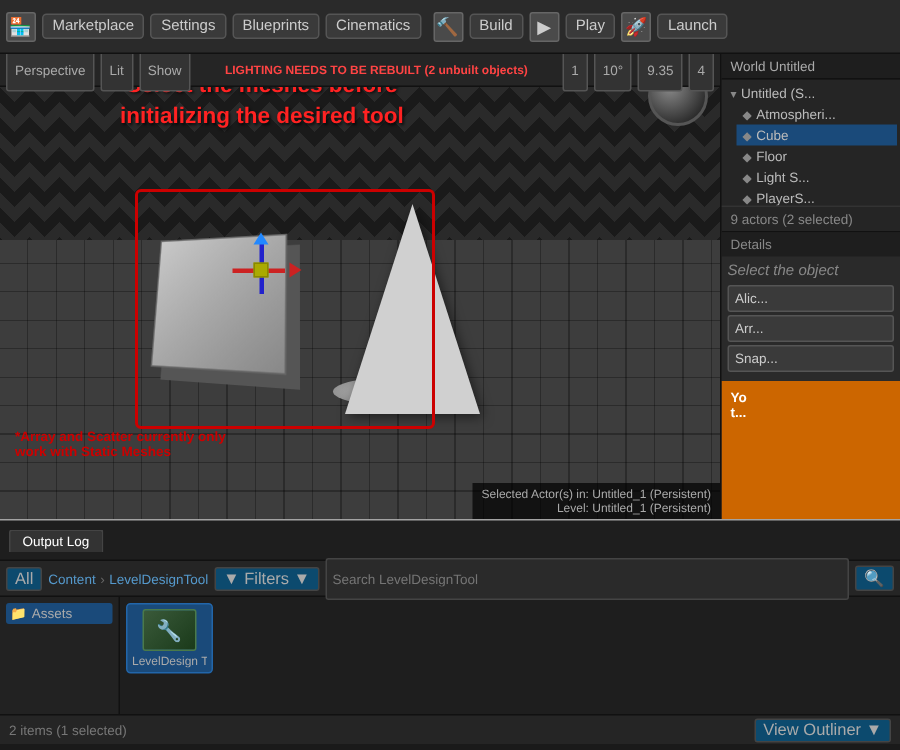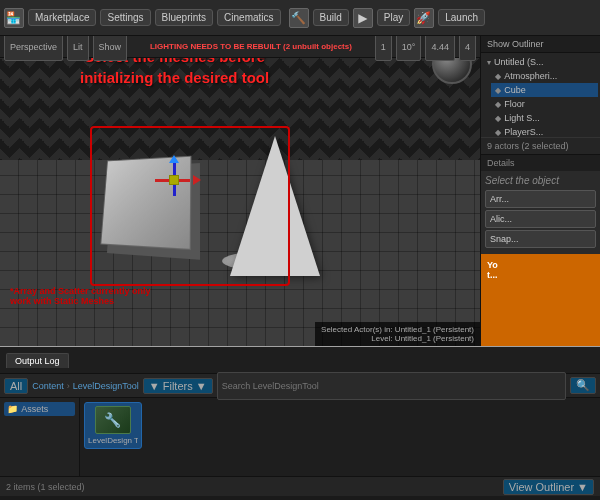--- a/index.html
+++ b/index.html
@@ -515,21 +515,21 @@
 
   <div id="viewport">
 
     <div id="viewport-toolbar" style="position:absolute;top:0;left:0;right:0;z-index:40;height:22px;background:#252525;border-bottom:1px solid #111;display:flex;align-items:center;padding:0 4px;gap:4px;">
       <button class="vp-btn">Perspective</button>
       <button class="vp-btn">Lit</button>
       <button class="vp-btn">Show</button>
       <div class="warning-bar" style="font-size:8px;color:#ff4444;font-weight:bold;flex:1;text-align:center;">LIGHTING NEEDS TO BE REBUILT (2 unbuilt objects)</div>
       <button class="vp-btn">1</button>
       <button class="vp-btn">10°</button>
-      <button class="vp-btn">4.44</button>
+      <button class="vp-btn">9.35</button>
       <button class="vp-btn">4</button>
     </div>
 
     <div class="viewport-scene" style="top:22px;"></div>
     <div class="viewport-floor"></div>
 
     <div class="selection-box" style="top:90px;"></div>
 
     <div class="cube-obj" style="top:120px;"></div>
 
@@ -551,21 +551,21 @@
     <div class="static-text" style="white-space:pre-line;bottom:40px;font-size:9px;">*Array and Scatter currently only
 work with Static Meshes</div>
 
     <div class="nav-sphere"></div>
 
     <div class="actor-info" style="white-space:pre-line;font-size:8px;">Selected Actor(s) in: Untitled_1 (Persistent)
 Level: Untitled_1 (Persistent)</div>
   </div>
 
   <div id="right-panel">
-    <div class="panel-header" style="font-size:9px;color:#aaa;padding:3px 6px;background:#1e1e1e;border-bottom:1px solid #111;">Show Outliner</div>
+    <div class="panel-header" style="font-size:9px;color:#aaa;padding:3px 6px;background:#1e1e1e;border-bottom:1px solid #111;">World Untitled</div>
 
     <div class="scene-tree">
       <div class="tree-item">
         <span class="tree-icon">▾</span>
         <span style="font-size:9px;">Untitled (S...</span>
       </div>
       <div class="tree-item tree-indent">
         <span class="tree-icon">◆</span>
         <span style="font-size:9px;">Atmospheri...</span>
       </div>
@@ -587,22 +587,22 @@
       </div>
 
     </div>
 
     <div class="actors-count">9 actors (2 selected)</div>
 
     <div class="details-section">
       <div class="details-header">Details</div>
       <div class="details-body">
         <div style="font-size:10px;color:#888;margin-bottom:4px;font-style:italic;">Select the object</div>
+        <button class="detail-btn">Alic...</button>
         <button class="detail-btn">Arr...</button>
-        <button class="detail-btn">Alic...</button>
         <button class="detail-btn">Snap...</button>
       </div>
     </div>
 
     <div class="orange-panel" style="white-space:pre-line;flex:1;">Yo
 t...</div>
   </div>
 </div>
 
 <div id="output-log">

